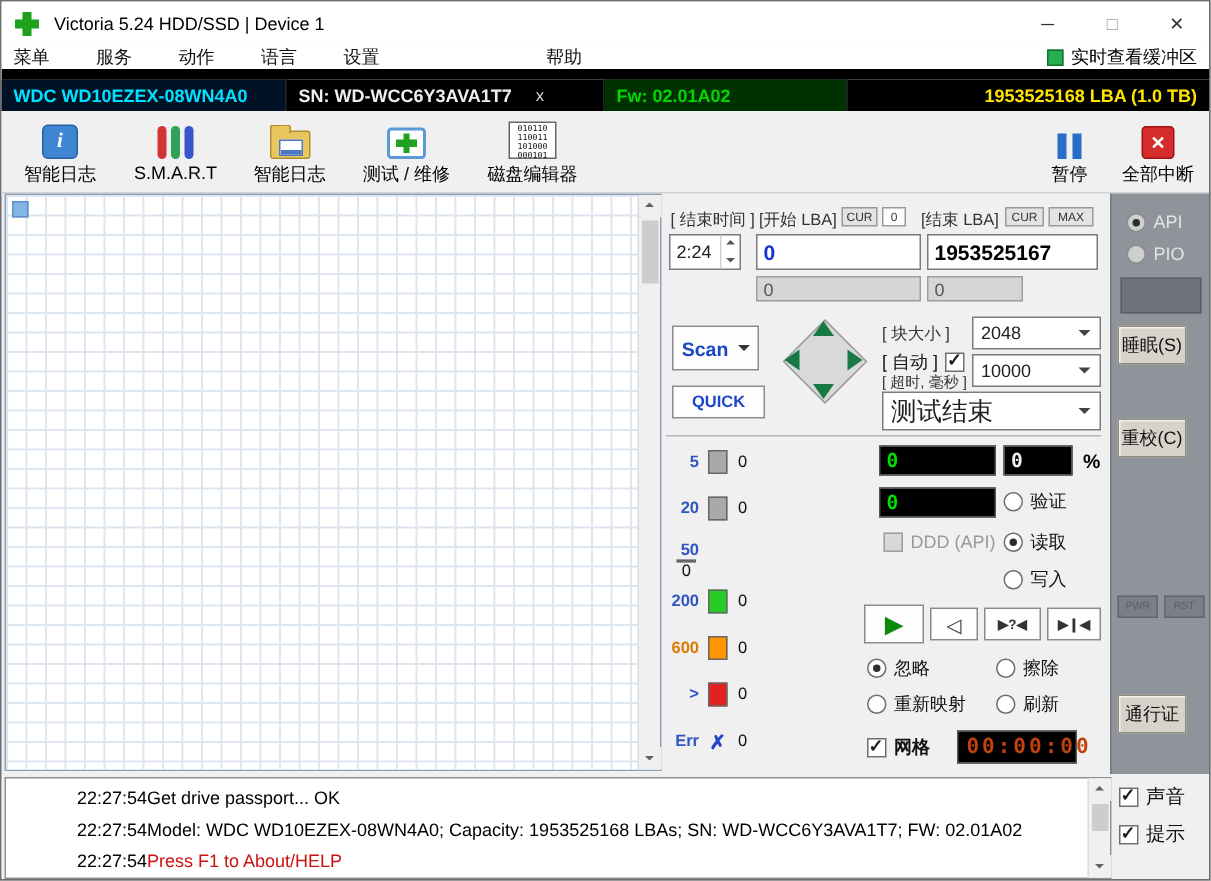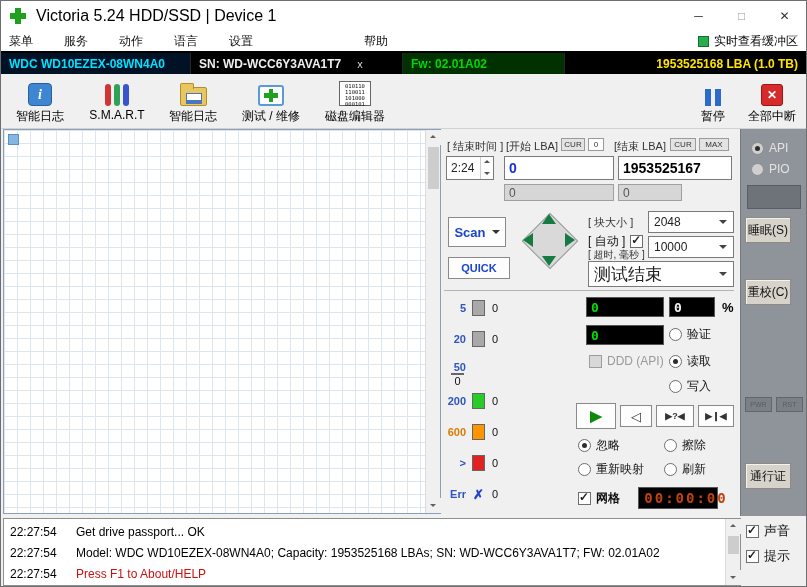--- a/index.html
+++ b/index.html
@@ -6,30 +6,30 @@
   body { font-family:"Liberation Sans", sans-serif; background:#555; }
   .app { position:relative; width:807px; height:587px; background:#f0f0f0;
          border:1px solid #6e6e6e; overflow:hidden; font-family:"Liberation Sans", sans-serif; }
 
   
   .titlebar { position:absolute; left:0; top:0; width:100%; height:30px; background:#fff;
               display:flex; align-items:center; }
   .app-icon { position:relative; width:16px; height:16px; margin-left:9px; flex:none; }
   .app-icon::before { content:""; position:absolute; left:5px; top:0; width:6px; height:16px; background:#1ca21c; }
   .app-icon::after  { content:""; position:absolute; left:0; top:5px; width:16px; height:6px; background:#1ca21c; }
-  .title { font-size:16px; color:#000; margin-left:10px; }
+  .title { font-size:12px; color:#000; margin-left:10px; }
   .win-controls { margin-left:auto; display:flex; height:100%; }
   .win-btn { width:43px; height:100%; display:flex; align-items:center; justify-content:center;
              font-size:12px; color:#333; }
   .win-btn.max { color:#9a9a9a; }
 
   
   .menubar { position:absolute; left:0; top:30px; width:100%; height:22px; background:#fff;
              display:flex; align-items:center; font-size:12px; padding-left:8px;
-             border-bottom:2px solid #000000; }
+             border-bottom:7px solid #000000; }
   .menu-item { margin-right:31px; color:#111; }
   .menu-item.help { margin-left:80px; }
   .buffer-view { margin-left:auto; display:flex; align-items:center; margin-right:8px; font-size:12px; }
   .led { width:11px; height:11px; background:#27ae4f; border:1px solid #14702e; margin-right:5px; }
 
   
   .devicebar { position:absolute; left:0; top:52px; width:100%; height:21px; background:#000;
                display:flex; align-items:center; font-size:12px; font-weight:bold; }
   .seg { height:100%; display:flex; align-items:center; padding:0 8px; border-right:1px solid #262626; }
   .seg-model { width:190px; color:#00e1ff; background:#021226; }
@@ -163,21 +163,21 @@
   .sb-btn { position:absolute; left:4px; width:46px; height:26px; background:#d7d3cb; border:1px solid #8f8b83;
             display:flex; align-items:center; justify-content:center; font-size:12px; color:#111;
             box-shadow:inset 1px 1px 0 #f4f2ee; }
   .sb-small { position:absolute; width:27px; height:15px; background:#7b8087; border:1px solid #62666c;
               display:flex; align-items:center; justify-content:center; font-size:7px; color:#5a5e64; }
 
   
   .bottom { position:absolute; left:0; top:515px; width:100%; height:72px; background:#f0f0f0; }
   .log { position:absolute; left:2px; top:2px; width:738px; height:68px; background:#fff; border:1px solid #8f8f8f; }
   .log-line { position:absolute; left:0; height:20px; display:flex; align-items:center; font-size:12px; color:#000; }
-  .log-time { width:72px; padding-left:6px; flex:none; }
+  .log-time { width:94px; padding-left:6px; flex:none;text-align:right; }
   .log-red .log-text { color:#cc1111; }
   .log-scroll { position:absolute; right:0; top:0; width:15px; height:100%; background:#f0f0f0; border-left:1px solid #dcdcdc; }
   .log-thumb { position:absolute; left:2px; top:17px; width:11px; height:18px; background:#cdcdcd; }
   .bot-cb { position:absolute; left:745px; display:flex; align-items:center; gap:5px; font-size:13px; color:#111; }
 </style>
 </head>
 <body>
 
 <div class="app">
 

